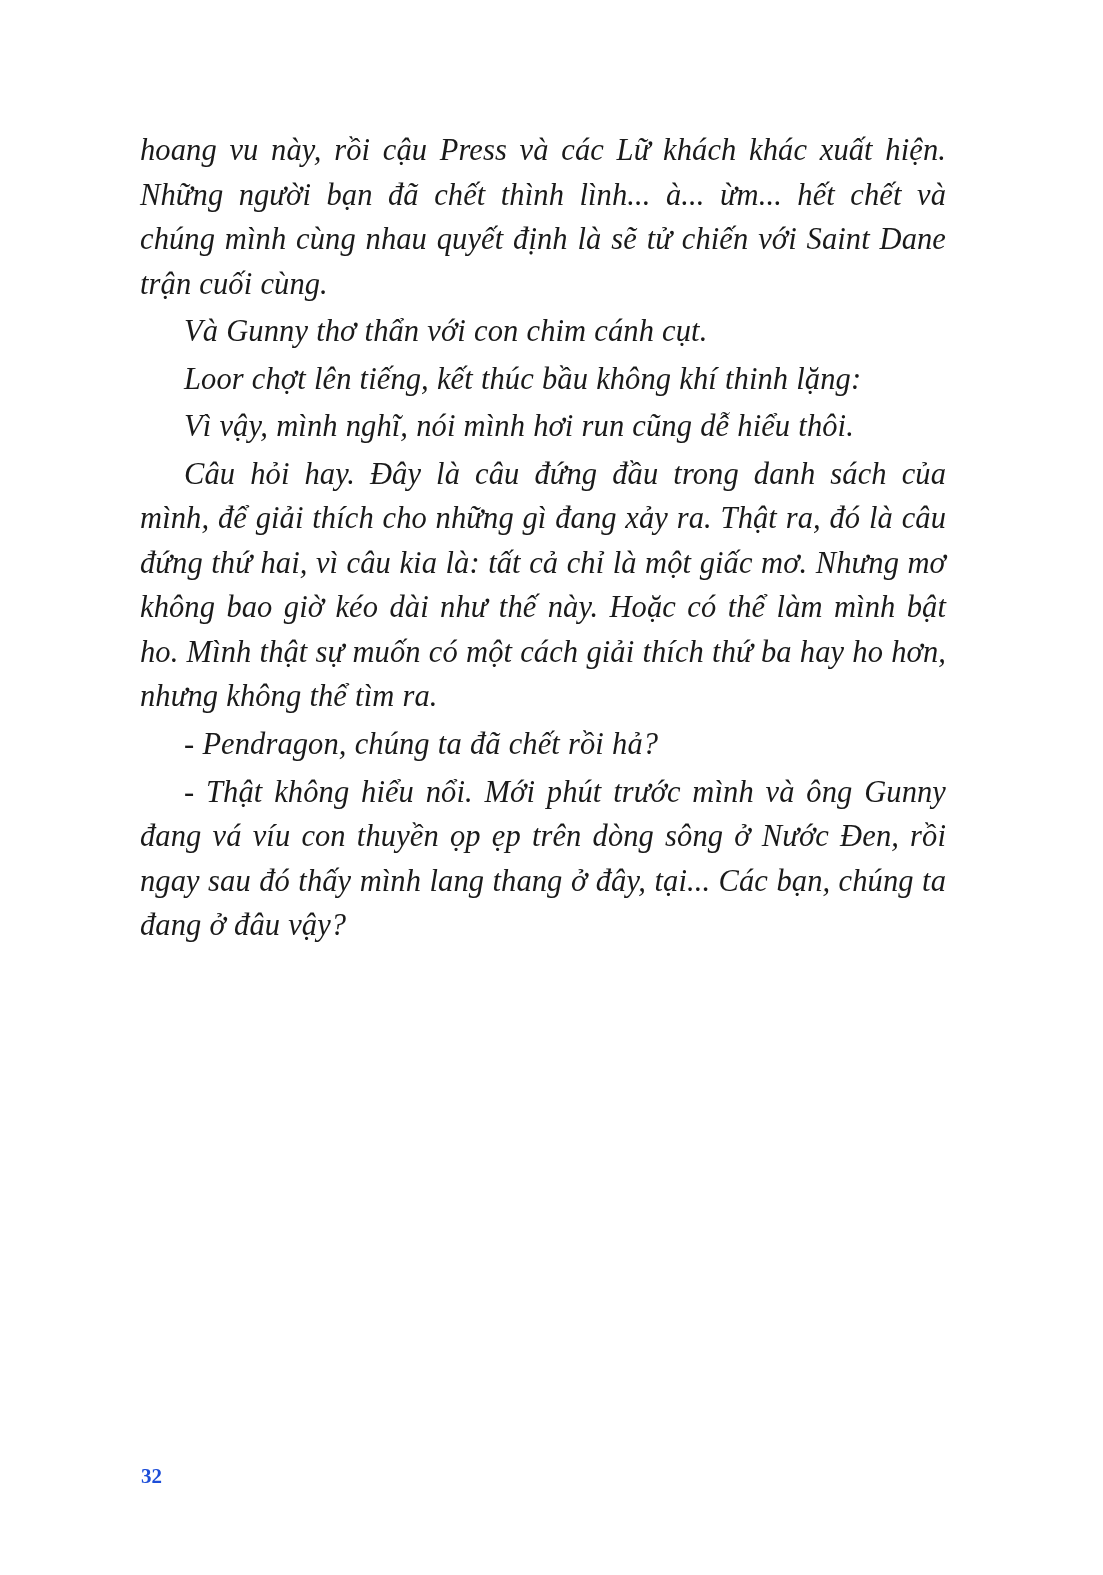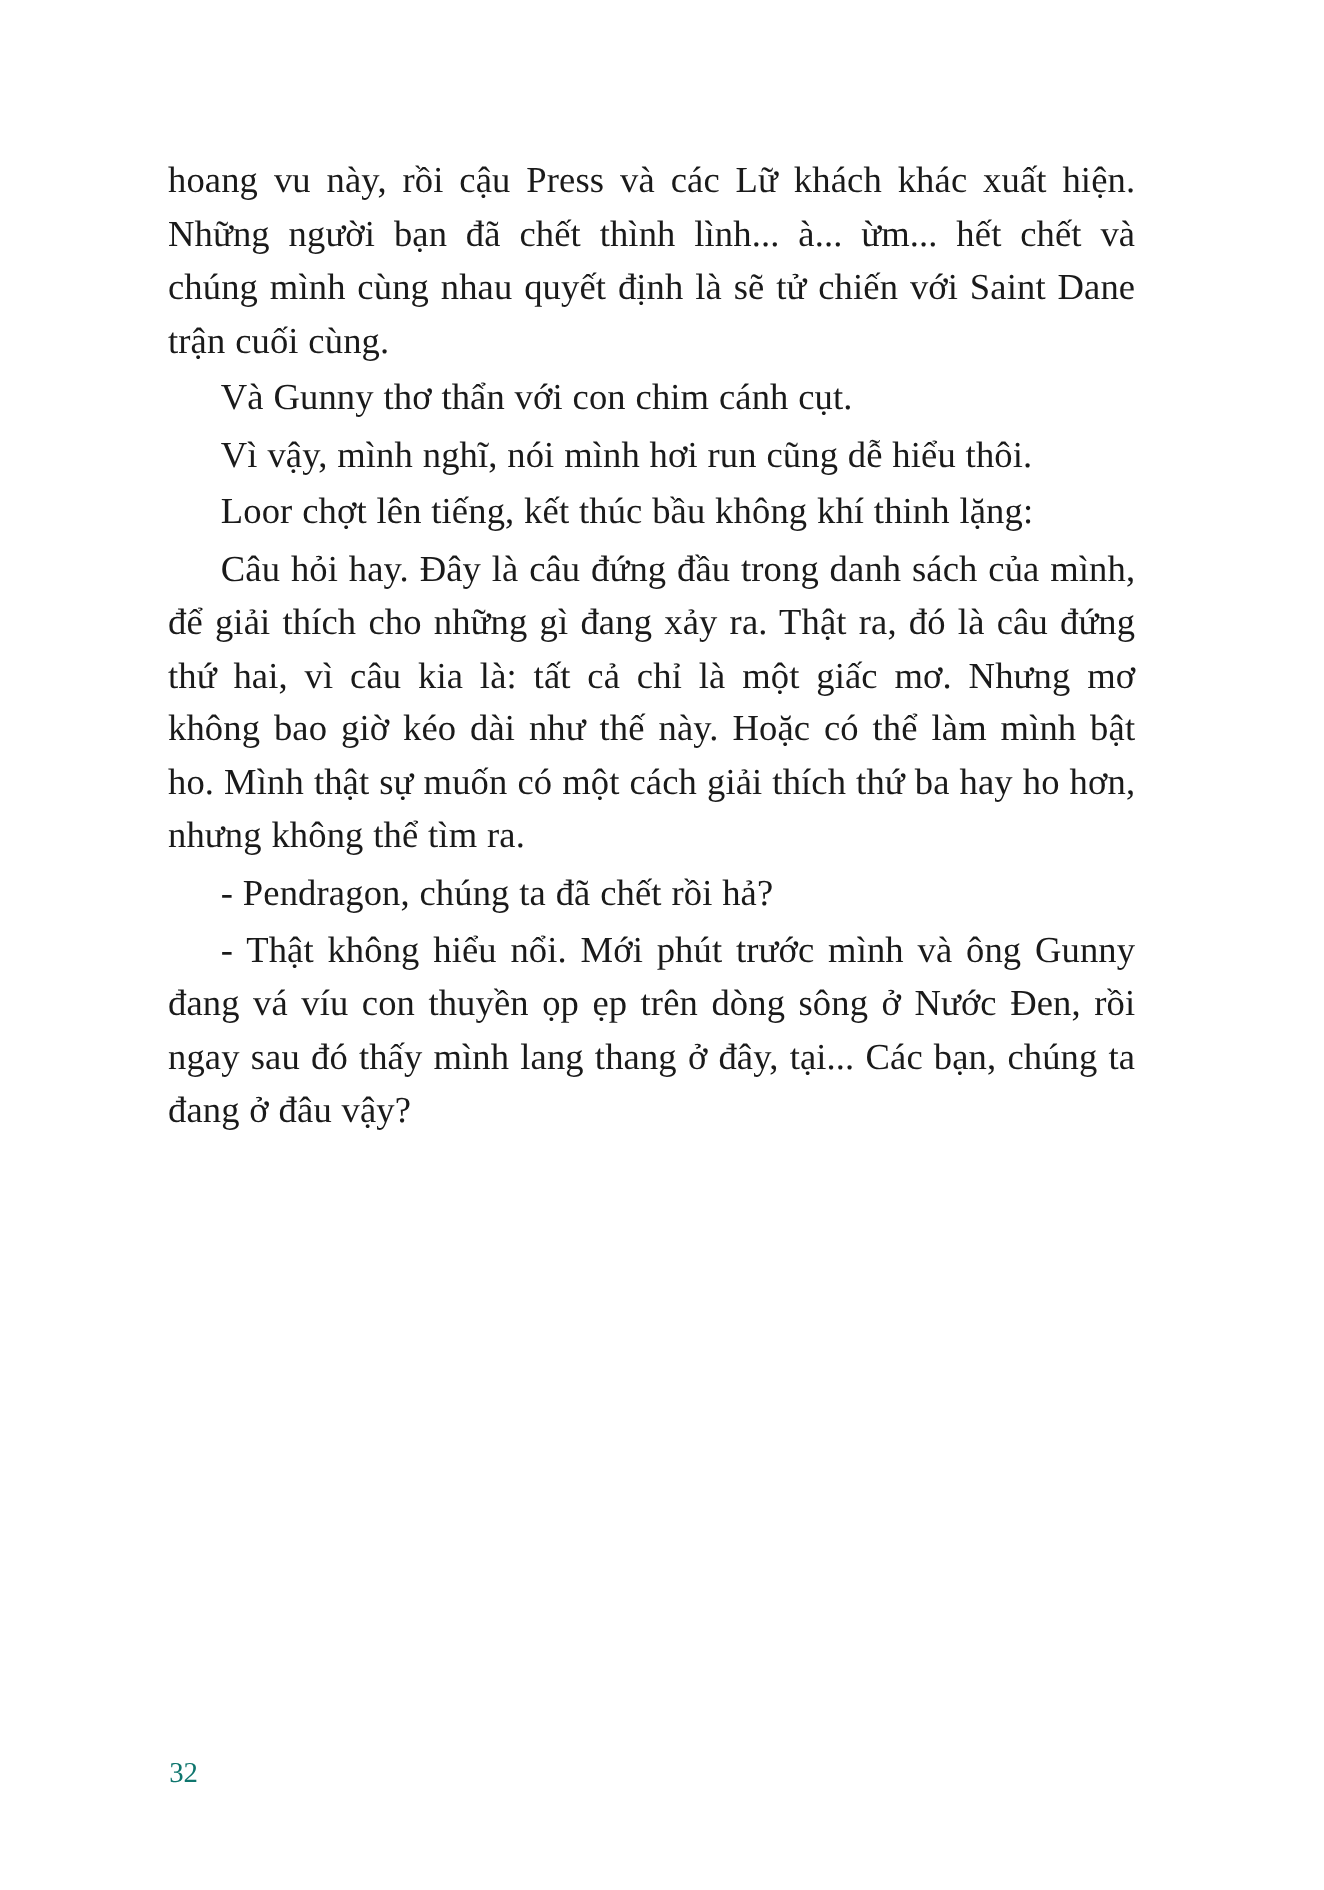--- a/index.html
+++ b/index.html
@@ -29,44 +29,46 @@
     width: 822px;
   }
   .para {
     margin: 0 16px 0.10em 0;
     font-size: 30.5px;
     line-height: 1.46;
     text-align: justify;
     text-justify: inter-word;
     letter-spacing: 0.1px;
     word-spacing: 0.4px;
+    font-style: italic;
   }
   .para.indent {
     text-indent: 44px;
   }
   .page-number {
     position: absolute;
     left: 141px;
     top: 1466px;
-    font-size: 24px;
+    font-size: 21px;
     line-height: 1;
-    color: #0f766e;
+    color: #1d4ed8;
     font-family: "Liberation Serif", "DejaVu Serif", serif;
+    font-weight: bold;
   }
 </style>
 </head>
 <body>
 
 <div class="page">
 
   <div class="text-column">
     <p class="para">hoang vu này, rồi cậu Press và các Lữ khách khác xuất hiện. Những người bạn đã chết thình lình... à... ừm... hết chết và chúng mình cùng nhau quyết định là sẽ tử chiến với Saint Dane trận cuối cùng.</p>
     <p class="para indent">Và Gunny thơ thẩn với con chim cánh cụt.</p>
+    <p class="para indent">Loor chợt lên tiếng, kết thúc bầu không khí thinh lặng:</p>
     <p class="para indent">Vì vậy, mình nghĩ, nói mình hơi run cũng dễ hiểu thôi.</p>
-    <p class="para indent">Loor chợt lên tiếng, kết thúc bầu không khí thinh lặng:</p>
     <p class="para indent">Câu hỏi hay. Đây là câu đứng đầu trong danh sách của mình, để giải thích cho những gì đang xảy ra. Thật ra, đó là câu đứng thứ hai, vì câu kia là: tất cả chỉ là một giấc mơ. Nhưng mơ không bao giờ kéo dài như thế này. Hoặc có thể làm mình bật ho. Mình thật sự muốn có một cách giải thích thứ ba hay ho hơn, nhưng không thể tìm ra.</p>
     <p class="para indent">- Pendragon, chúng ta đã chết rồi hả?</p>
     <p class="para indent">- Thật không hiểu nổi. Mới phút trước mình và ông Gunny đang vá víu con thuyền ọp ẹp trên dòng sông ở Nước Đen, rồi ngay sau đó thấy mình lang thang ở đây, tại... Các bạn, chúng ta đang ở đâu vậy?</p>
   </div>
 
   <div class="page-number">32</div>
 
 </div>
 
 </body></html>

